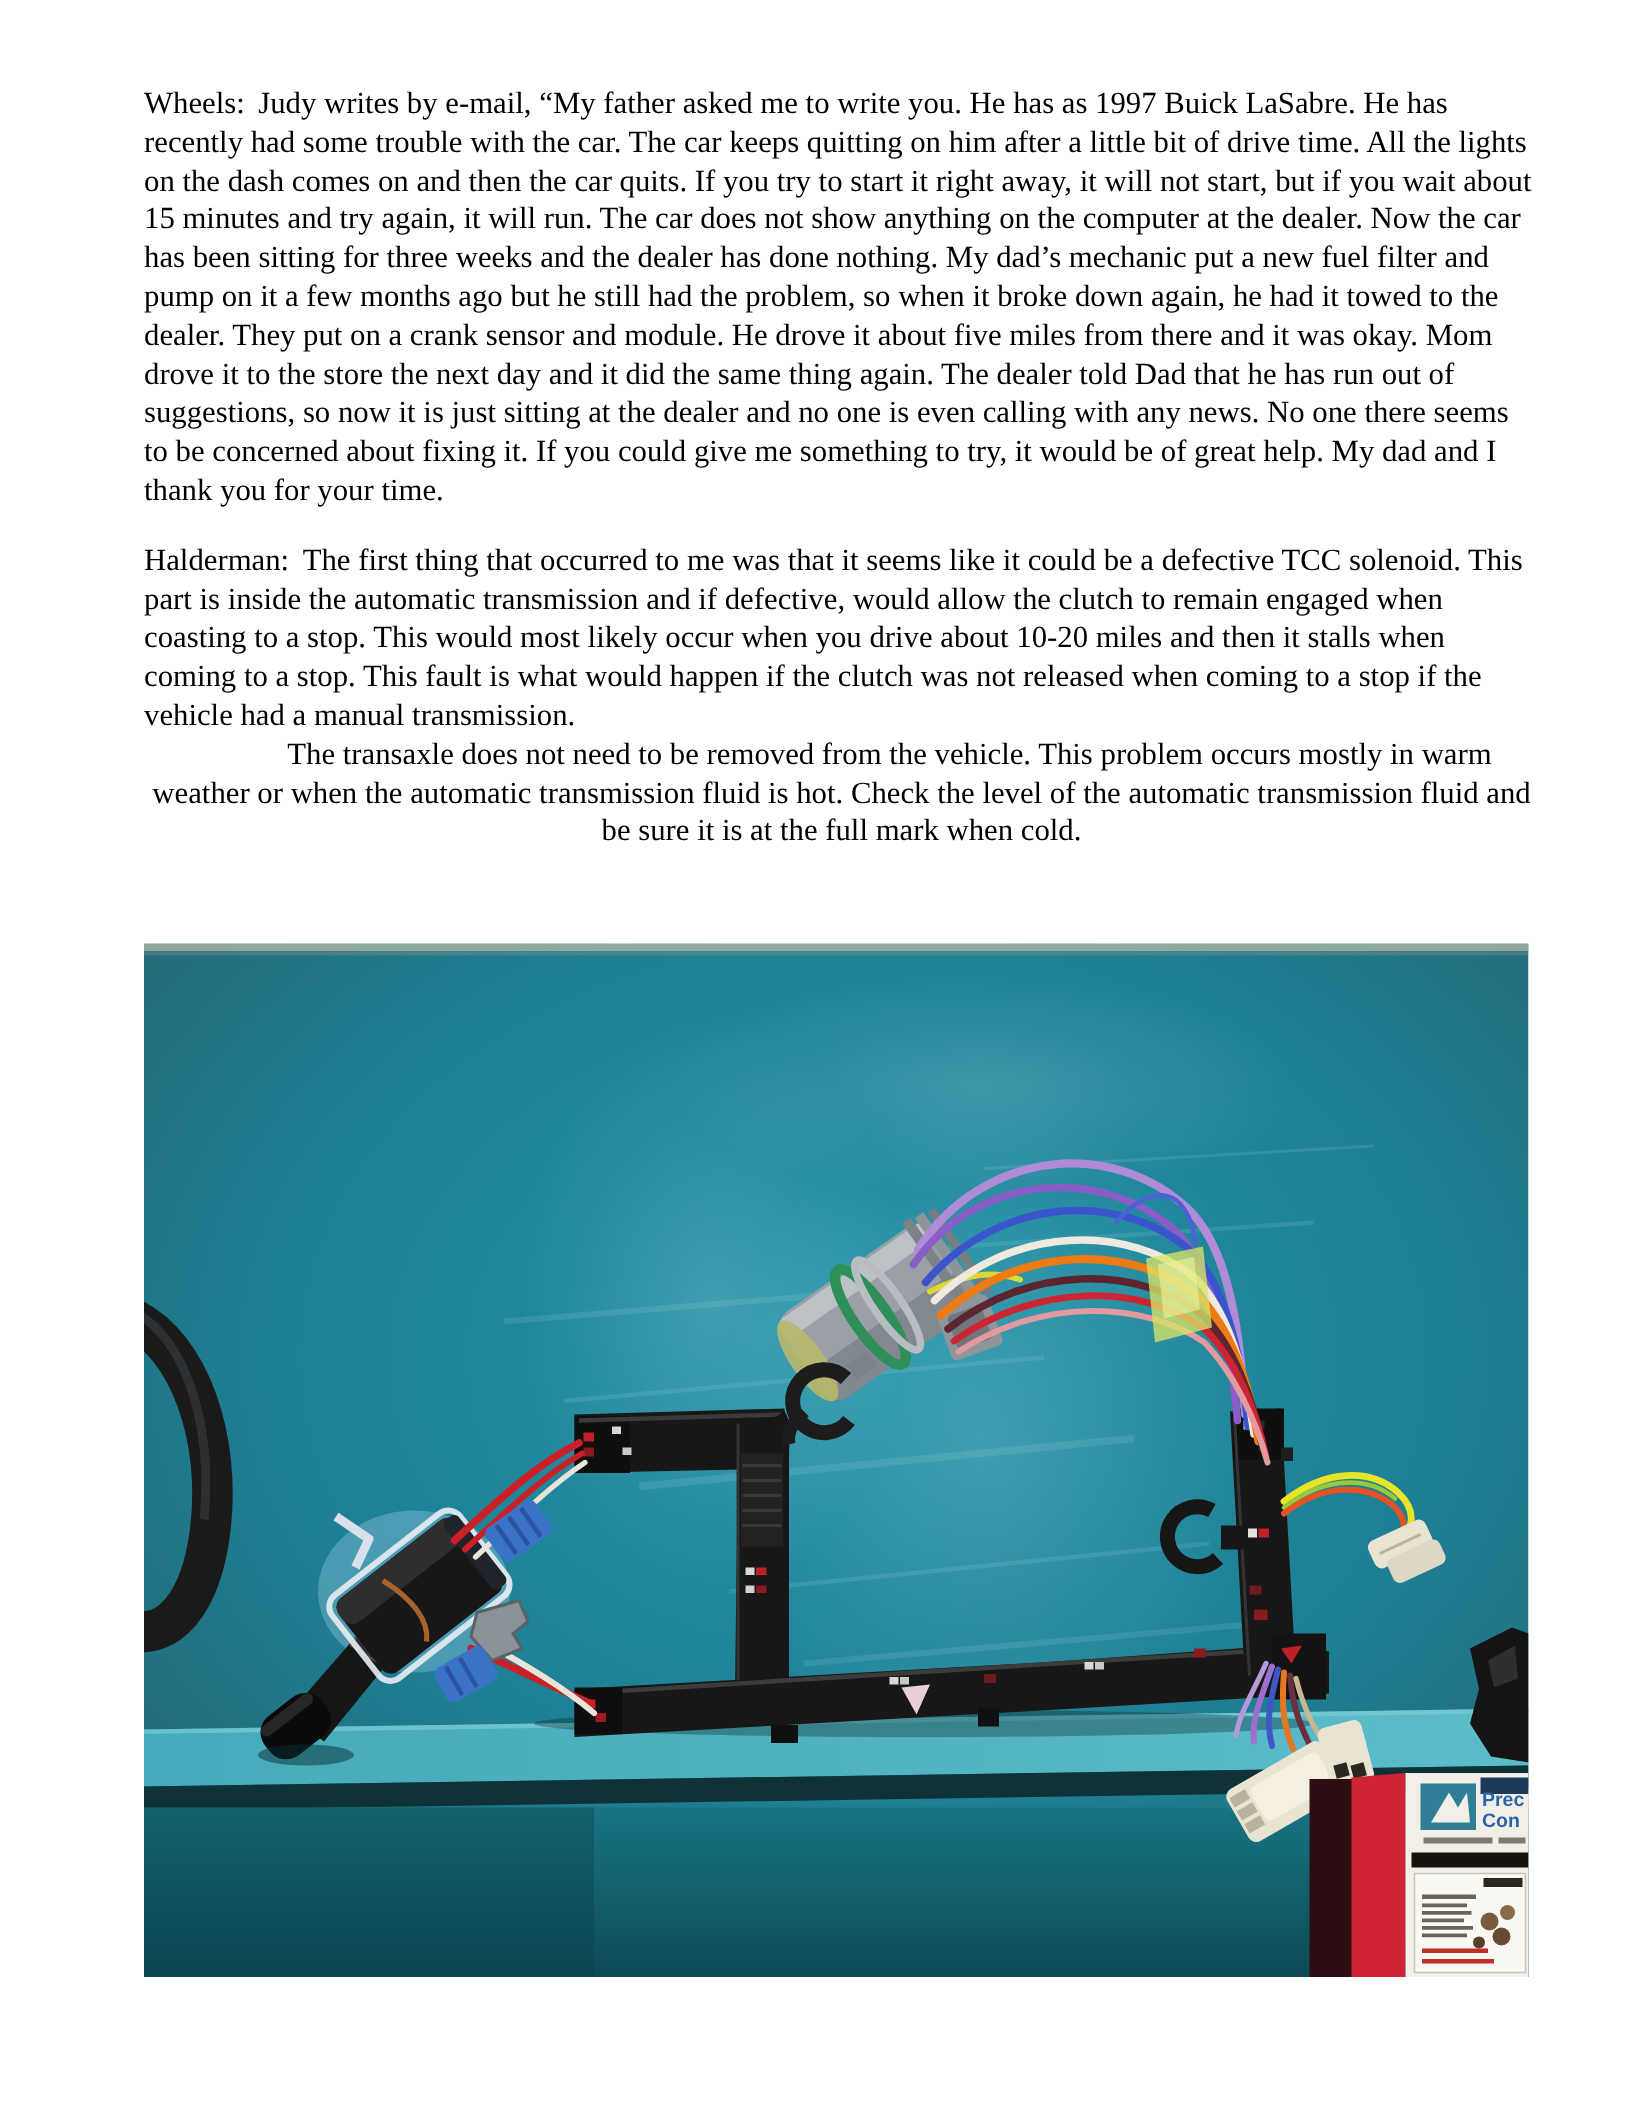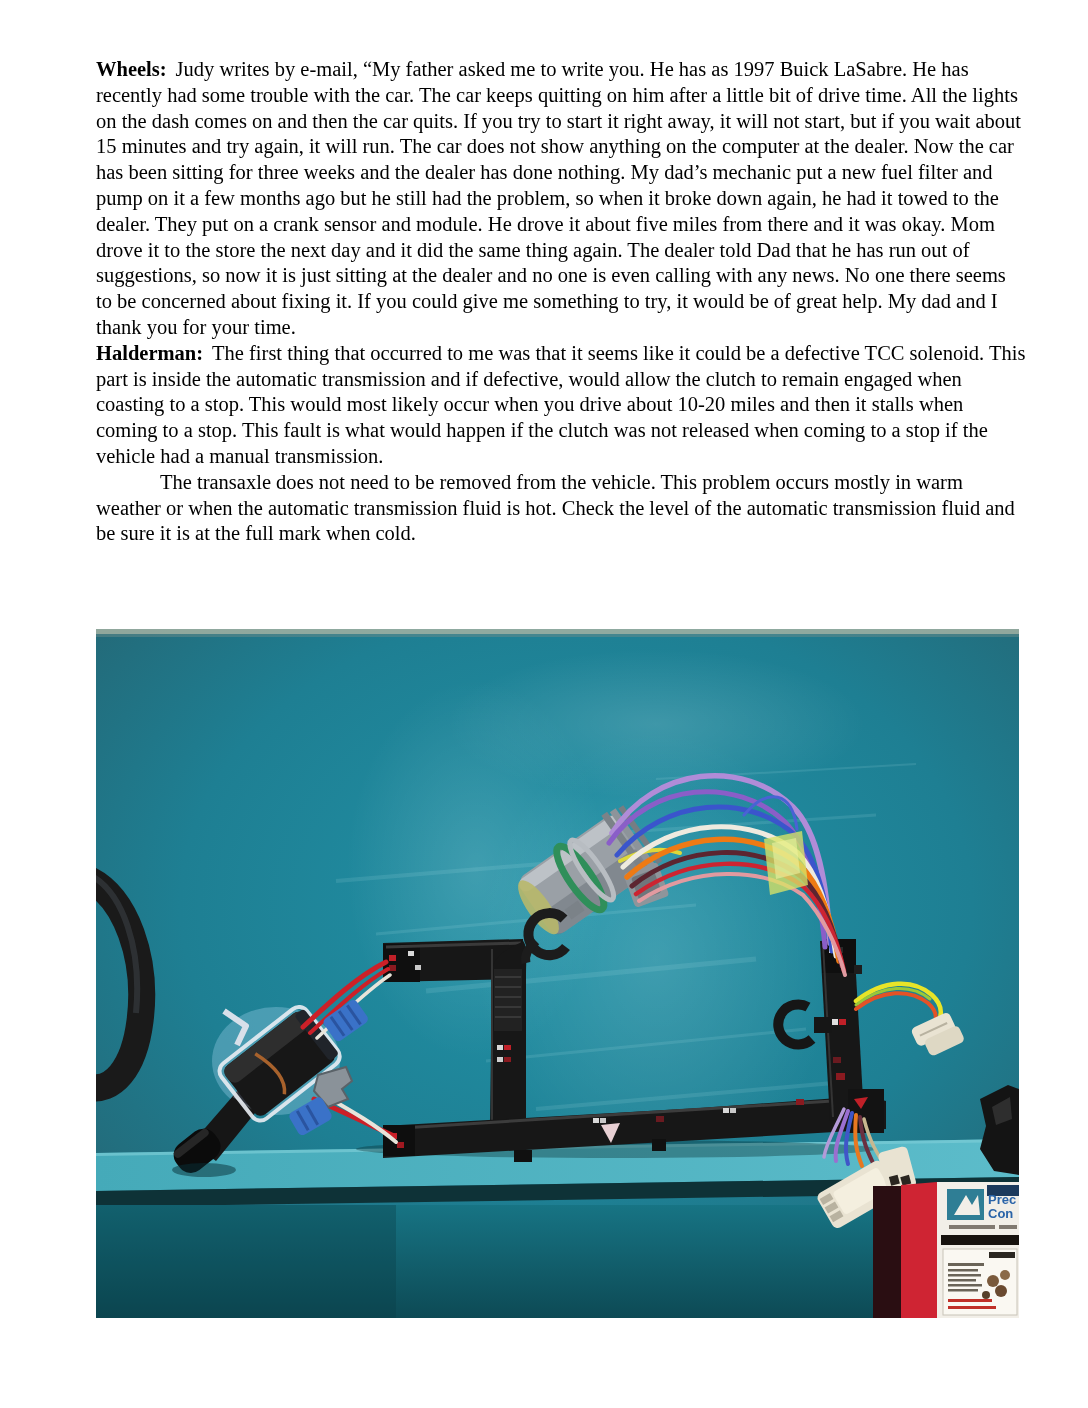--- a/index.html
+++ b/index.html
@@ -6,23 +6,23 @@
   body{
     width:1088px;height:1408px;background:#ffffff;position:relative;
     font-family:"Liberation Serif", serif;color:#000;
   }
   .page{position:absolute;inset:0;}
   .text-col{
     position:absolute;left:96px;top:57px;width:930px;
     font-size:20.5px;line-height:25.8px;text-align:left;
   }
   .text-col p{margin:0;}
-  .speaker{font-weight:bold;padding-right:9px;}
-  .entry-halderman{}
-  .indent{text-indent:64px;}
+  .speaker{font-weight:normal;padding-right:9px;}
+  .entry-halderman{margin-top:21px;}
+  .indent{text-indent:64px;text-align:center;}
   .photo-wrap{position:absolute;left:96px;top:629px;width:923px;height:689px;border-radius:19px;}
   svg{display:block;}
   text.brand{font-family:"Liberation Sans", sans-serif;font-weight:bold;font-size:13px;}
 </style>
 </head>
 <body>
 
 <div class="page">
 
   <div class="text-col">

